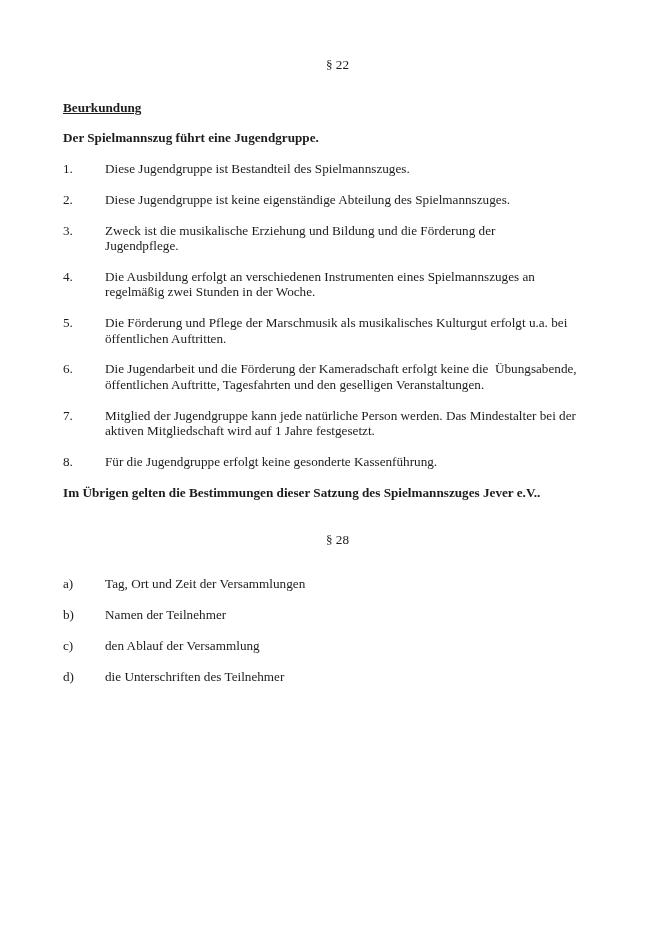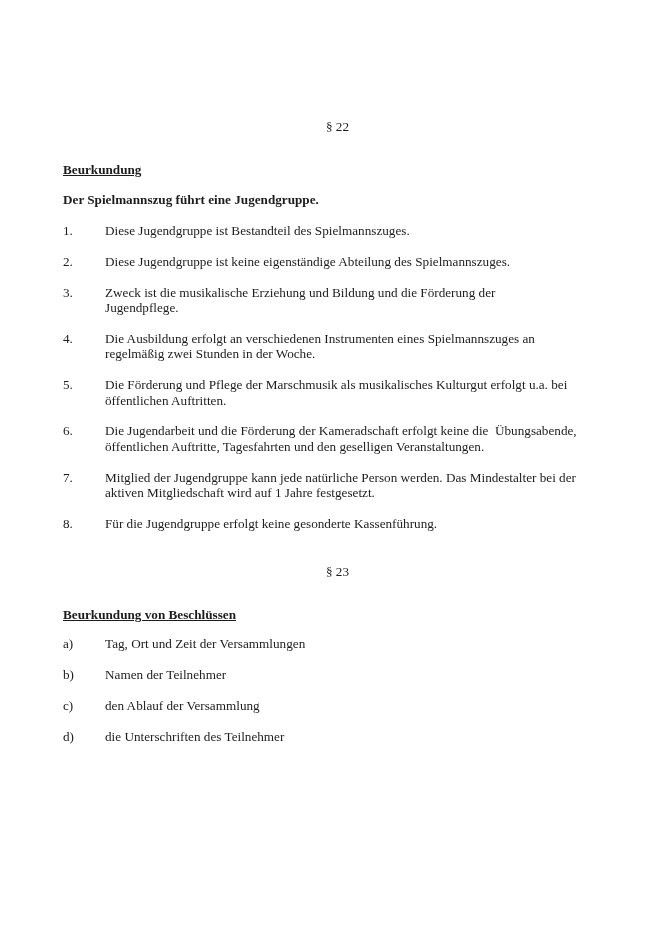--- a/index.html
+++ b/index.html
@@ -8,21 +8,21 @@
     padding: 0;
     background: #ffffff;
   }
   .page {
     position: relative;
     width: 664px;
     height: 941px;
     margin: 0 auto;
     background: #ffffff;
     box-sizing: border-box;
-    padding: 119px 52px 0 63px;
+    padding: 57px 52px 0 63px;
     font-family: "Liberation Serif", "DejaVu Serif", serif;
     font-size: 13.2px;
     line-height: 15.4px;
     color: #1c1c1c;
     overflow: hidden;
   }
   .section-number {
     text-align: center;
     margin: 0 0 28px 0;
     white-space: pre-wrap;
@@ -96,24 +96,24 @@
   <div class="list-item">
     <span class="marker">7.</span>
     <span class="item-text">Mitglied der Jugendgruppe kann jede natürliche Person werden. Das Mindestalter bei der
 aktiven Mitgliedschaft wird auf 1 Jahre festgesetzt.</span>
   </div>
   <div class="list-item">
     <span class="marker">8.</span>
     <span class="item-text">Für die Jugendgruppe erfolgt keine gesonderte Kassenführung.</span>
   </div>
 
+  <p class="para">Im Übrigen gelten die Bestimmungen dieser Satzung des Spielmannszuges Jever e.V..</p>
 
-  <p class="section-number second">§ 23</p>
+  <p class="section-number second">§ 28</p>
 
-  <p class="doc-heading">Beurkundung von Beschlüssen</p>
 
 
 
   <div class="list-item">
     <span class="marker">a)</span>
     <span class="item-text">Tag, Ort und Zeit der Versammlungen</span>
   </div>
   <div class="list-item">
     <span class="marker">b)</span>
     <span class="item-text">Namen der Teilnehmer</span>

